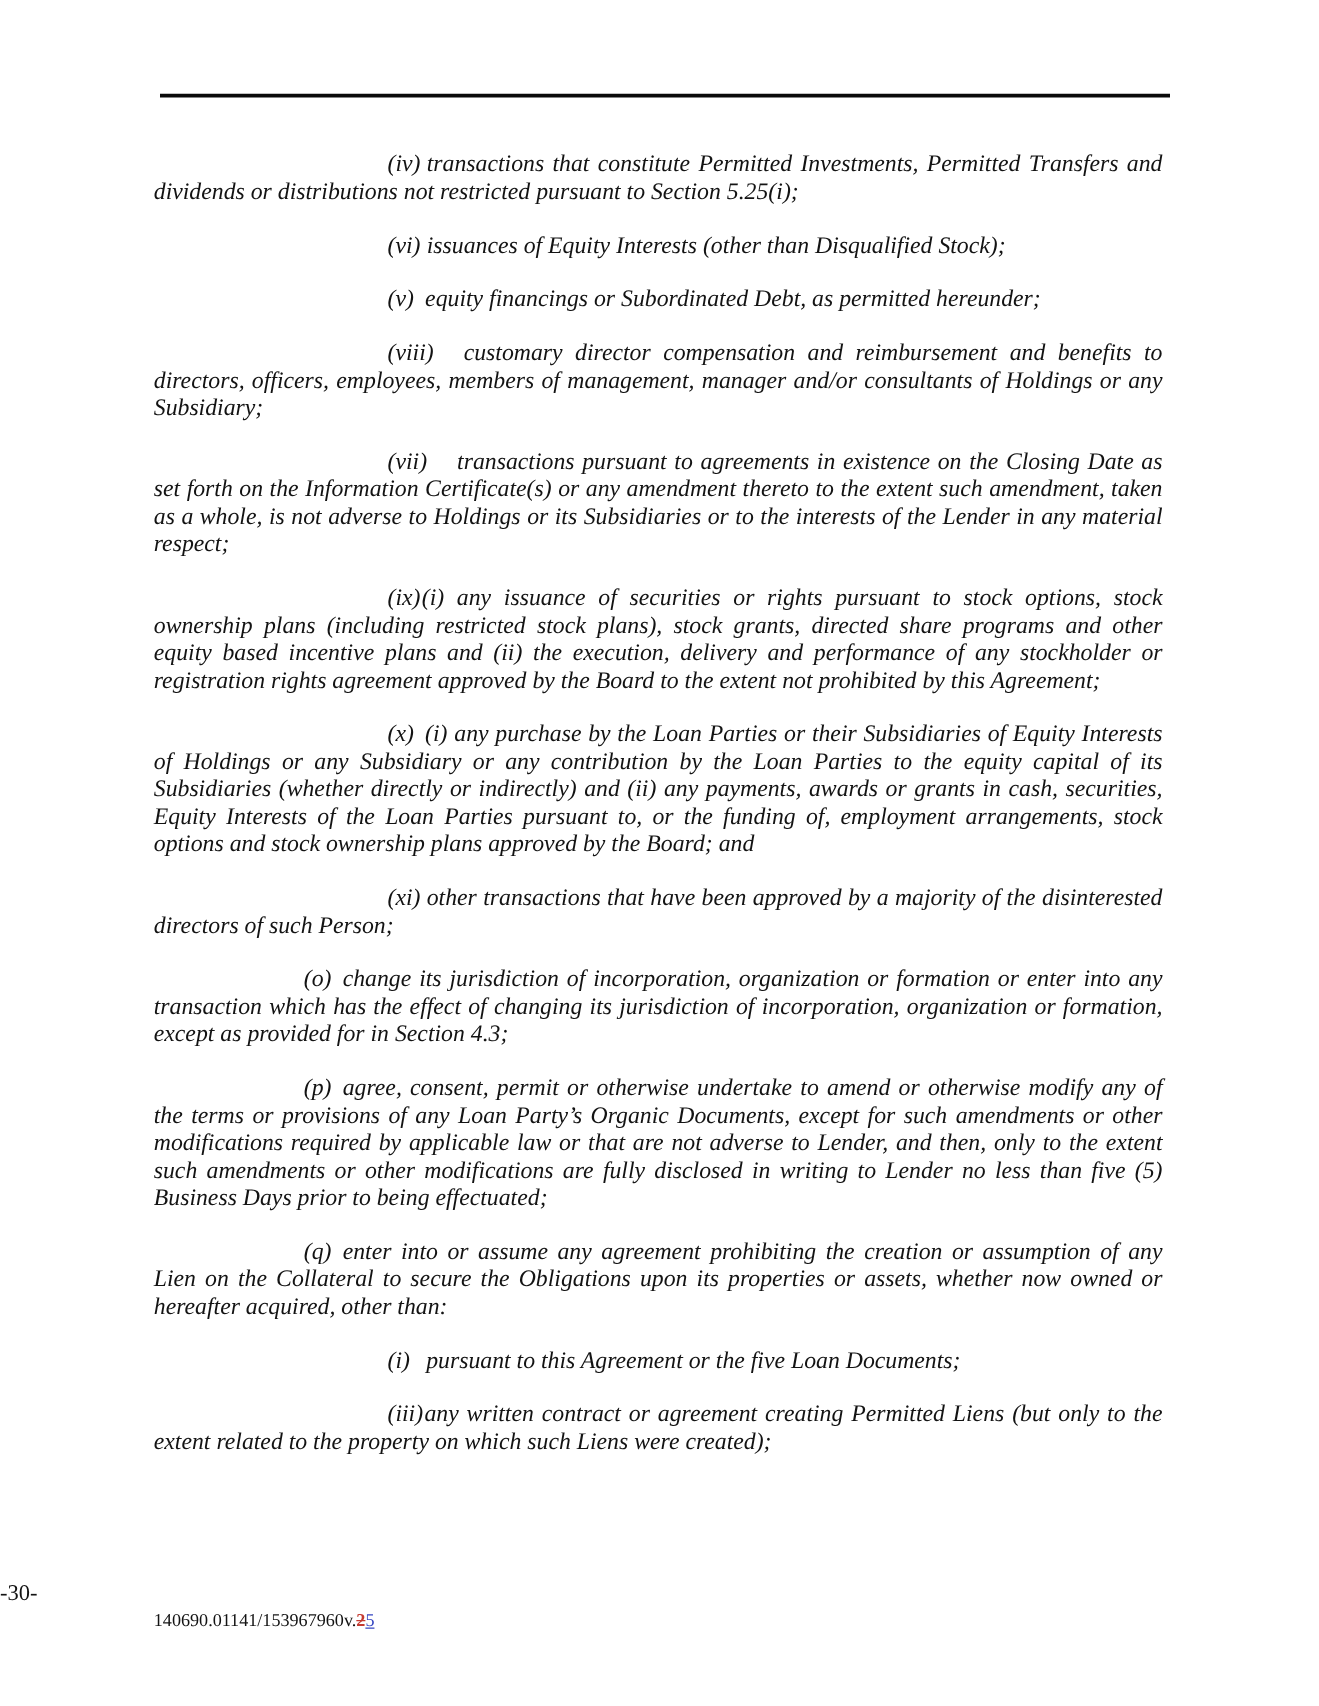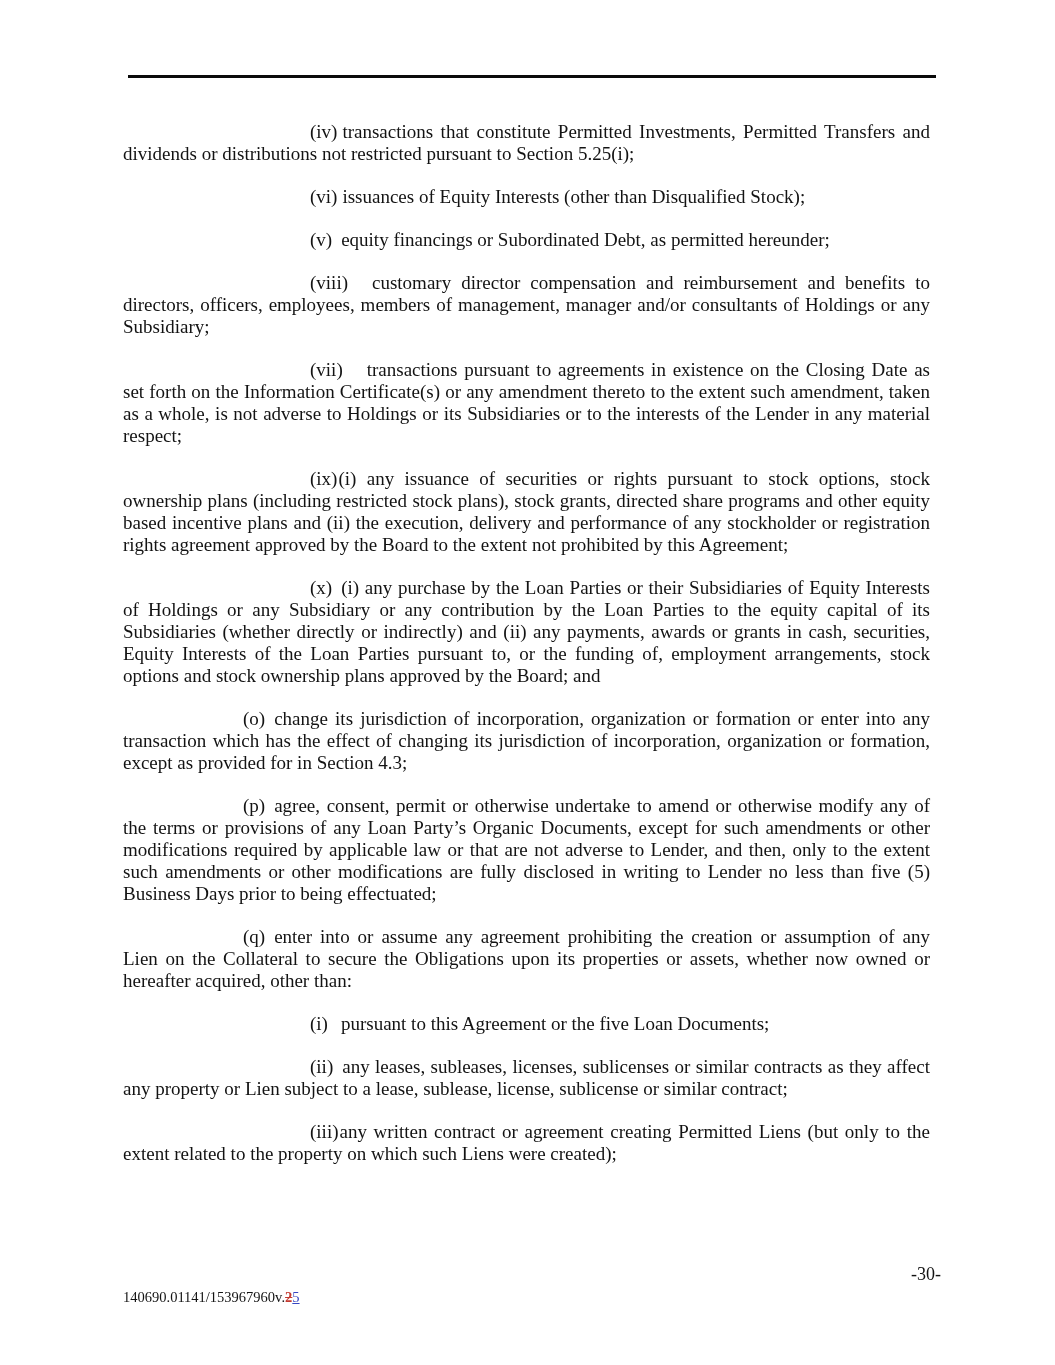--- a/index.html
+++ b/index.html
@@ -19,20 +19,21 @@
     top: 75px;
     width: 808px;
     height: 3px;
     background: #0a0a0a;
   }
   .content {
     position: absolute;
     left: 123px;
     top: 121px;
     width: 807px;
+    font-style: italic;
   }
   p.para {
     margin: 0 0 21px 0;
     font-size: 19px;
     line-height: 22px;
     text-align: justify;
   }
   p.para:last-child { margin-bottom: 0; }
   .indent-roman  { text-indent: 187px; }
   .indent-letter { text-indent: 120px; }
@@ -40,21 +41,21 @@
   .g0 { width: 1px; }
   .g1 { width: 5px; }
   .g2 { width: 9px; }
   .g3 { width: 13px; }
   .g4 { width: 24px; }
   .page-number {
     position: absolute;
     left: 0;
     top: 1263px;
     width: 941px;
-    text-align: right;
+    text-align: left;
     font-size: 18px;
     line-height: 22px;
   }
   .doc-footer {
     position: absolute;
     left: 123px;
     top: 1288px;
     font-size: 14.5px;
     line-height: 18px;
     font-family: Liberation Serif, serif;
@@ -78,30 +79,30 @@
     <p class="para indent-roman"><span>(v)</span><span class="gap g2"></span><span>equity financings or Subordinated Debt, as permitted hereunder;</span></p>
 
     <p class="para indent-roman"><span>(viii)</span><span class="gap g4"></span><span>customary director compensation and reimbursement and benefits to directors, officers, employees, members of management, manager and/or consultants of Holdings or any Subsidiary;</span></p>
 
     <p class="para indent-roman"><span>(vii)</span><span class="gap g4"></span><span>transactions pursuant to agreements in existence on the Closing Date as set forth on the Information Certificate(s) or any amendment thereto to the extent such amendment, taken as a whole, is not adverse to Holdings or its Subsidiaries or to the interests of the Lender in any material respect;</span></p>
 
     <p class="para indent-roman"><span>(ix)</span><span class="gap g0"></span><span>(i) any issuance of securities or rights pursuant to stock options, stock ownership plans (including restricted stock plans), stock grants, directed share programs and other equity based incentive plans and (ii) the execution, delivery and performance of any stockholder or registration rights agreement approved by the Board to the extent not prohibited by this Agreement;</span></p>
 
     <p class="para indent-roman"><span>(x)</span><span class="gap g2"></span><span>(i) any purchase by the Loan Parties or their Subsidiaries of Equity Interests of Holdings or any Subsidiary or any contribution by the Loan Parties to the equity capital of its Subsidiaries (whether directly or indirectly) and (ii) any payments, awards or grants in cash, securities, Equity Interests of the Loan Parties pursuant to, or the funding of, employment arrangements, stock options and stock ownership plans approved by the Board; and</span></p>
 
+    <p class="para indent-roman"><span>(xi)</span><span class="gap g1"></span><span>other transactions that have been approved by a majority of the disinterested directors of such Person;</span></p>
 
     <p class="para indent-letter"><span>(o)</span><span class="gap g2"></span><span>change its jurisdiction of incorporation, organization or formation or enter into any transaction which has the effect of changing its jurisdiction of incorporation, organization or formation, except as provided for in Section 4.3;</span></p>
 
     <p class="para indent-letter"><span>(p)</span><span class="gap g2"></span><span>agree, consent, permit or otherwise undertake to amend or otherwise modify any of the terms or provisions of any Loan Party’s Organic Documents, except for such amendments or other modifications required by applicable law or that are not adverse to Lender, and then, only to the extent such amendments or other modifications are fully disclosed in writing to Lender no less than five (5) Business Days prior to being effectuated;</span></p>
 
     <p class="para indent-letter"><span>(q)</span><span class="gap g2"></span><span>enter into or assume any agreement prohibiting the creation or assumption of any Lien on the Collateral to secure the Obligations upon its properties or assets, whether now owned or hereafter acquired, other than:</span></p>
 
     <p class="para indent-roman"><span>(i)</span><span class="gap g3"></span><span>pursuant to this Agreement or the five Loan Documents;</span></p>
 
-    <p class="para indent-roman"><span>(ii)</span><span class="gap g2"></span><span>any leases, subleases, licenses, sublicenses or similar contracts as they affect any property or Lien subject to a lease, sublease, license, sublicense or similar contract;</span></p>
 
     <p class="para indent-roman"><span>(iii)</span><span class="gap g0"></span><span>any written contract or agreement creating Permitted Liens (but only to the extent related to the property on which such Liens were created);</span></p>
 
   </div>
 
   <div class="page-number">-30-</div>
 
   <div class="doc-footer"><span>140690.01141/153967960v.</span><span class="rev-deleted" style="color: rgb(196, 58, 48);">2</span><span class="rev-inserted" style="color: rgb(54, 70, 194);">5</span></div>
 
 </div>

